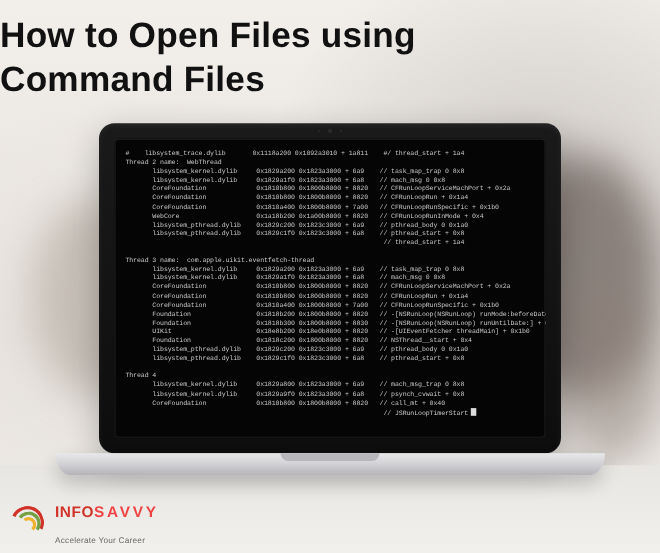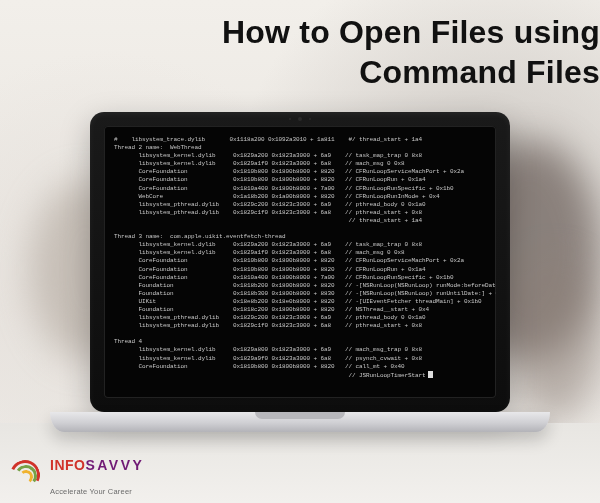--- a/index.html
+++ b/index.html
@@ -13,21 +13,21 @@
   }
   
   .bg-blob { position: absolute; border-radius: 50%; filter: blur(18px); opacity: 0.6; }
   .b1 { width: 140px; height: 220px; left: 460px; top: 140px; background: #5a4d48; }
   .b2 { width: 110px; height: 180px; left: 30px; top: 180px; background: #b0a69c; }
   .b3 { width: 90px; height: 160px; left: 510px; top: 260px; background: #8c7f77; opacity:0.5; }
 
   .headline {
     position: absolute;
     top: 12px; left: 0; right: 0;
-    text-align: right;
+    text-align: left;
     font-weight: 900;
     font-family: "Arial Black", Arial, sans-serif;
     font-size: 32px;
     line-height: 1.25;
     color: #111;
     letter-spacing: 0.2px;
   }
 
   
   .desk {
@@ -111,21 +111,21 @@
     display: flex; align-items: center; gap: 6px;
   }
   .logo-mark { width: 34px; height: 28px; position: relative; }
   .arc { position: absolute; border-radius: 50%; border: 3px solid transparent; }
   .arc.red   { width: 30px; height: 30px; left: 0; top: -2px; border-top-color: #d0332a; border-right-color: #d0332a; transform: rotate(-20deg); }
   .arc.green { width: 22px; height: 22px; left: 5px; top: 3px; border-top-color: #76a146; border-right-color: #76a146; transform: rotate(-10deg); }
   .arc.yel   { width: 14px; height: 14px; left: 9px; top: 8px; border-top-color: #f0b22e; border-right-color: #f0b22e; transform: rotate(5deg); }
   .logo-text { display: flex; flex-direction: column; line-height: 1; }
   .brand { font-weight: 800; font-family: Arial, sans-serif; font-size: 14px; letter-spacing: 0.5px; color: #333; }
   .brand .red { color: #d0332a; }
-  .brand .grey { color: #701a75; letter-spacing: 2.5px; }
+  .brand .grey { color: #ef4444; letter-spacing: 2.5px; }
   .tag { font-size: 7.5px; color: #6b6b6b; margin-top: 16px; letter-spacing: 0.2px; }
 </style>
 </head>
 <body>
 
 <div class="bg-blob b1"></div>
 <div class="bg-blob b2"></div>
 <div class="bg-blob b3"></div>
 
 <h1 class="headline">

